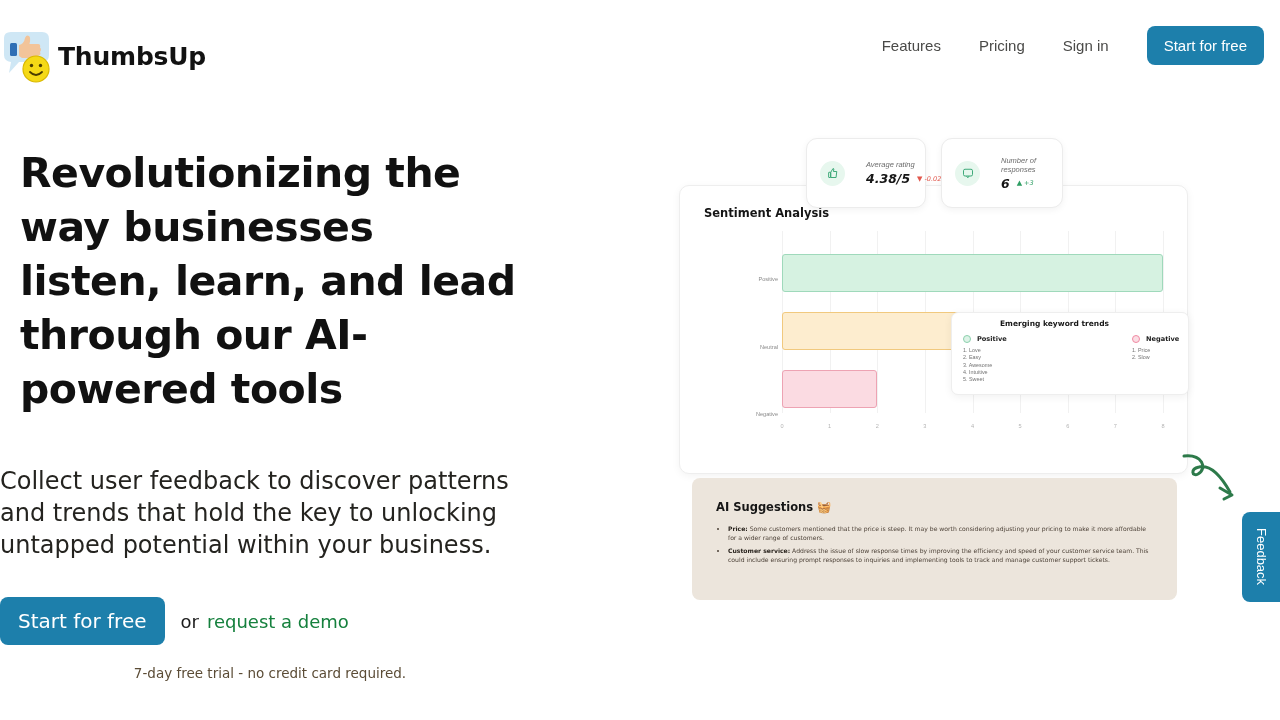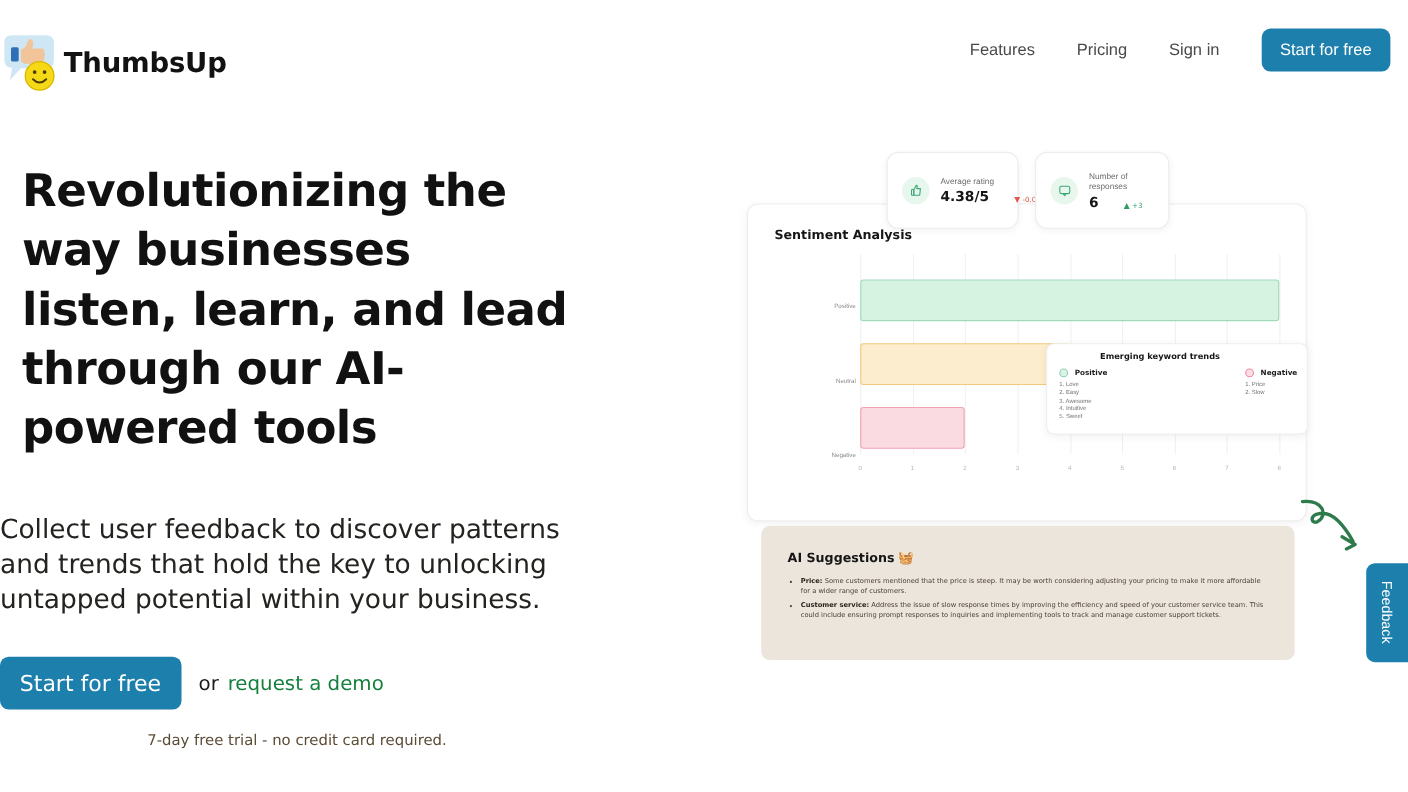--- a/index.html
+++ b/index.html
@@ -62,23 +62,23 @@
 
   .stat-card {
     position: absolute; background: #fff; border: 1px solid #ececec;
     border-radius: 11px; box-shadow: 0 2px 7px rgba(0,0,0,.05);
     display: flex; align-items: center; padding: 0 13px;
   }
   .stat-ico {
     width: 25px; height: 25px; border-radius: 50%; background: #e7f7ee;
     display: flex; align-items: center; justify-content: center; flex: 0 0 25px;
   }
-  .stat-txt { margin-left: 10px; }
+  .stat-txt { margin-left: 21px; font-style: italic; }
   .stat-label { font-size: 7.5px; color: #6c6c6c; font-family: "Liberation Sans", sans-serif; }
-  .stat-row2 { display: flex; align-items: flex-end; margin-top: 2px; gap: 16px; }
+  .stat-row2 { display: flex; align-items: center; margin-top: 2px; }
   .stat-value { font-size: 12.5px; font-weight: bold; color: #161616; }
   .stat-delta { font-size: 6.5px; margin-left: 7px; }
   .delta-down { color: #e2574c; }
   .delta-up { color: #2e9e63; }
   .tri { font-size: 7px; margin-right: 2px; }
 
   .panel-chart {
     position: absolute; left: 679px; top: 185px; width: 509px; height: 289px;
     background: #fff; border: 1px solid #eee; border-radius: 10px;
     box-shadow: 0 2px 9px rgba(0,0,0,.05);

